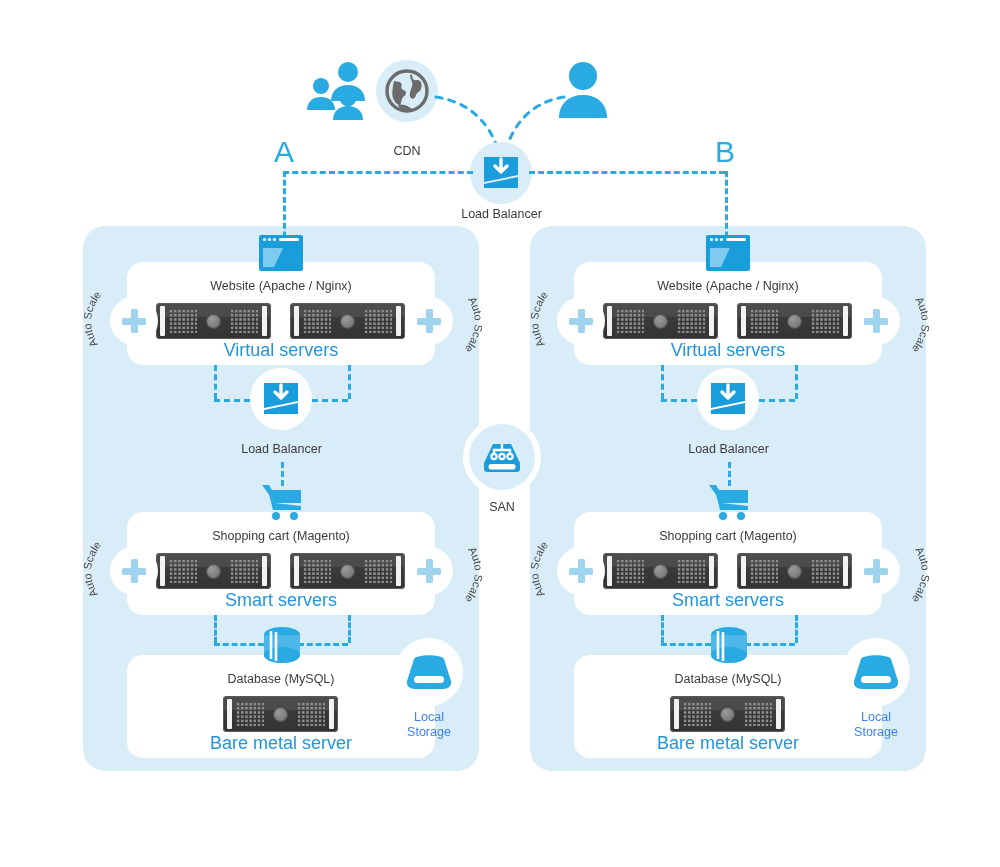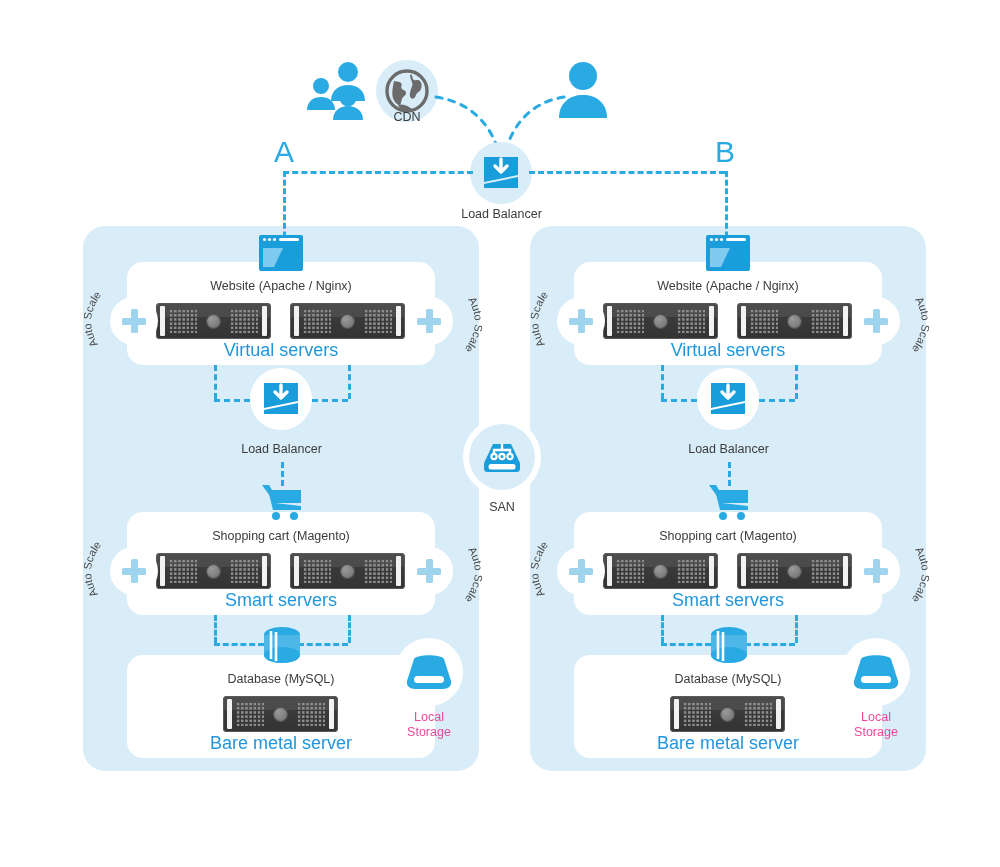--- a/index.html
+++ b/index.html
@@ -7,21 +7,21 @@
   #stage{position:relative;width:1000px;height:867px;background:#fff;overflow:hidden;}
 
   .abs{position:absolute;}
 
   
   .zone{position:absolute;background:#d9edf9;border-radius:22px;}
   .card{position:absolute;background:#ffffff;border-radius:16px;}
 
   
   .lbl{position:absolute;color:#3b3b3b;font-size:12.5px;text-align:center;white-space:nowrap;}
-  .lbl2{position:absolute;color:#ec4899;font-size:12.5px;text-align:center;line-height:15px;}
+  .lbl2{position:absolute;color:#3b82f6;font-size:12.5px;text-align:center;line-height:15px;}
   .tier{position:absolute;color:#2196dd;font-size:18px;text-align:center;white-space:nowrap;}
   .ab{position:absolute;color:#29aae3;font-size:30px;font-weight:400;}
 
   
   .dash-h{position:absolute;height:0;border-top:3px dashed #29aae3;}
   .dash-v{position:absolute;width:0;border-left:3px dashed #29aae3;}
 
   
   .circ{position:absolute;border-radius:50%;}
   .circ-lt{background:#d9edf9;}
@@ -77,21 +77,21 @@
   <div class="abs" style="left:385px;top:69px;width:44px;height:44px;">
     <svg width="44" height="44" viewBox="0 0 44 44">
       <circle cx="22" cy="22" r="20" fill="none" stroke="#6b6b6b" stroke-width="3.4"></circle>
       <g fill="#6b6b6b">
         <path d="M9 12c3 1 5 0 7 2s-1 4 1 6 4 1 4 4-3 3-4 6-1 6-3 6-5-4-6-7-1-8 1-17z"></path>
         <path d="M26 5c2 2 1 5 3 6s4-1 6 1 2 5 1 8-4 3-5 6-3 5-5 3-1-6 0-9 2-4 1-7-3-6-1-8z"></path>
         <path d="M13 36c4-1 8 0 11 2s5 2 4 4c-5 2-12 1-15-6z"></path>
       </g>
     </svg>
   </div>
-  <div class="lbl" style="left:357px;top:110px;width:100px;">CDN</div>
+  <div class="lbl" style="left:357px;top:144px;width:100px;">CDN</div>
 
   <div class="abs" style="left:555px;top:58px;width:56px;height:60px;">
     <svg width="56" height="60" viewBox="0 0 56 60">
       <g fill="#29aae3">
         <circle cx="28" cy="18" r="14"></circle>
         <path d="M4 60c0-15 10.5-23 24-23s24 8 24 23z"></path>
       </g>
     </svg>
   </div>
 

